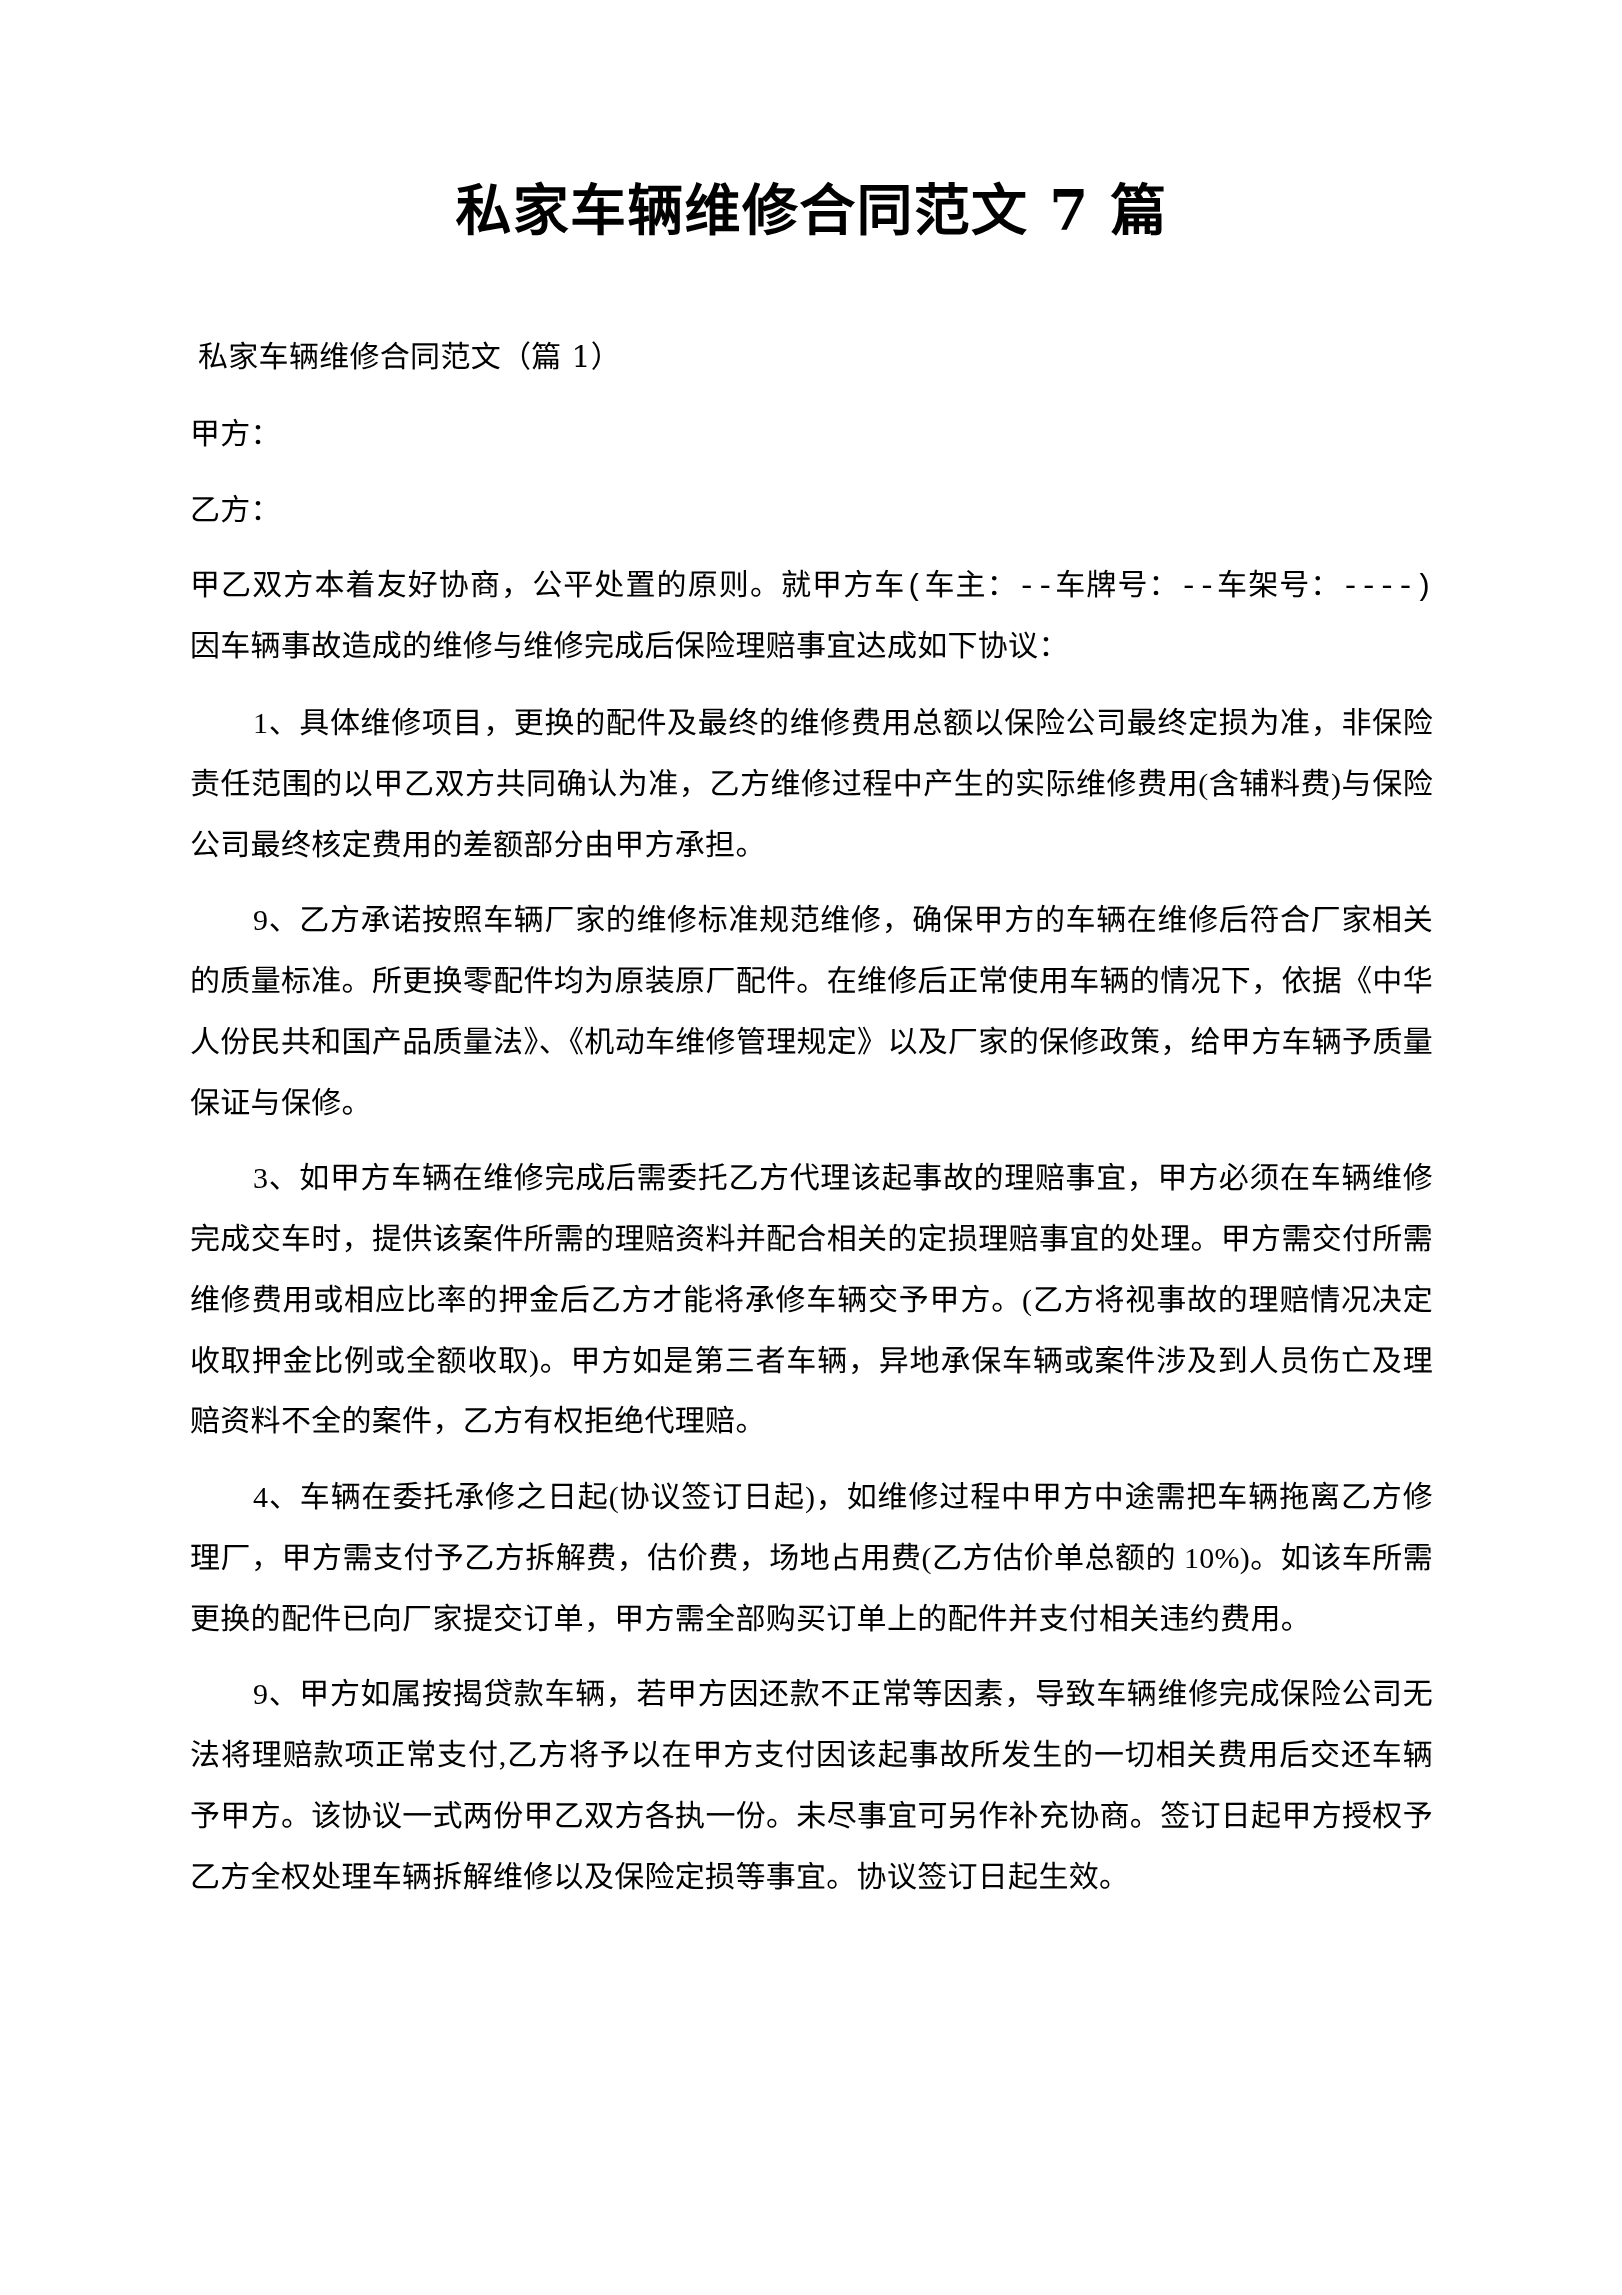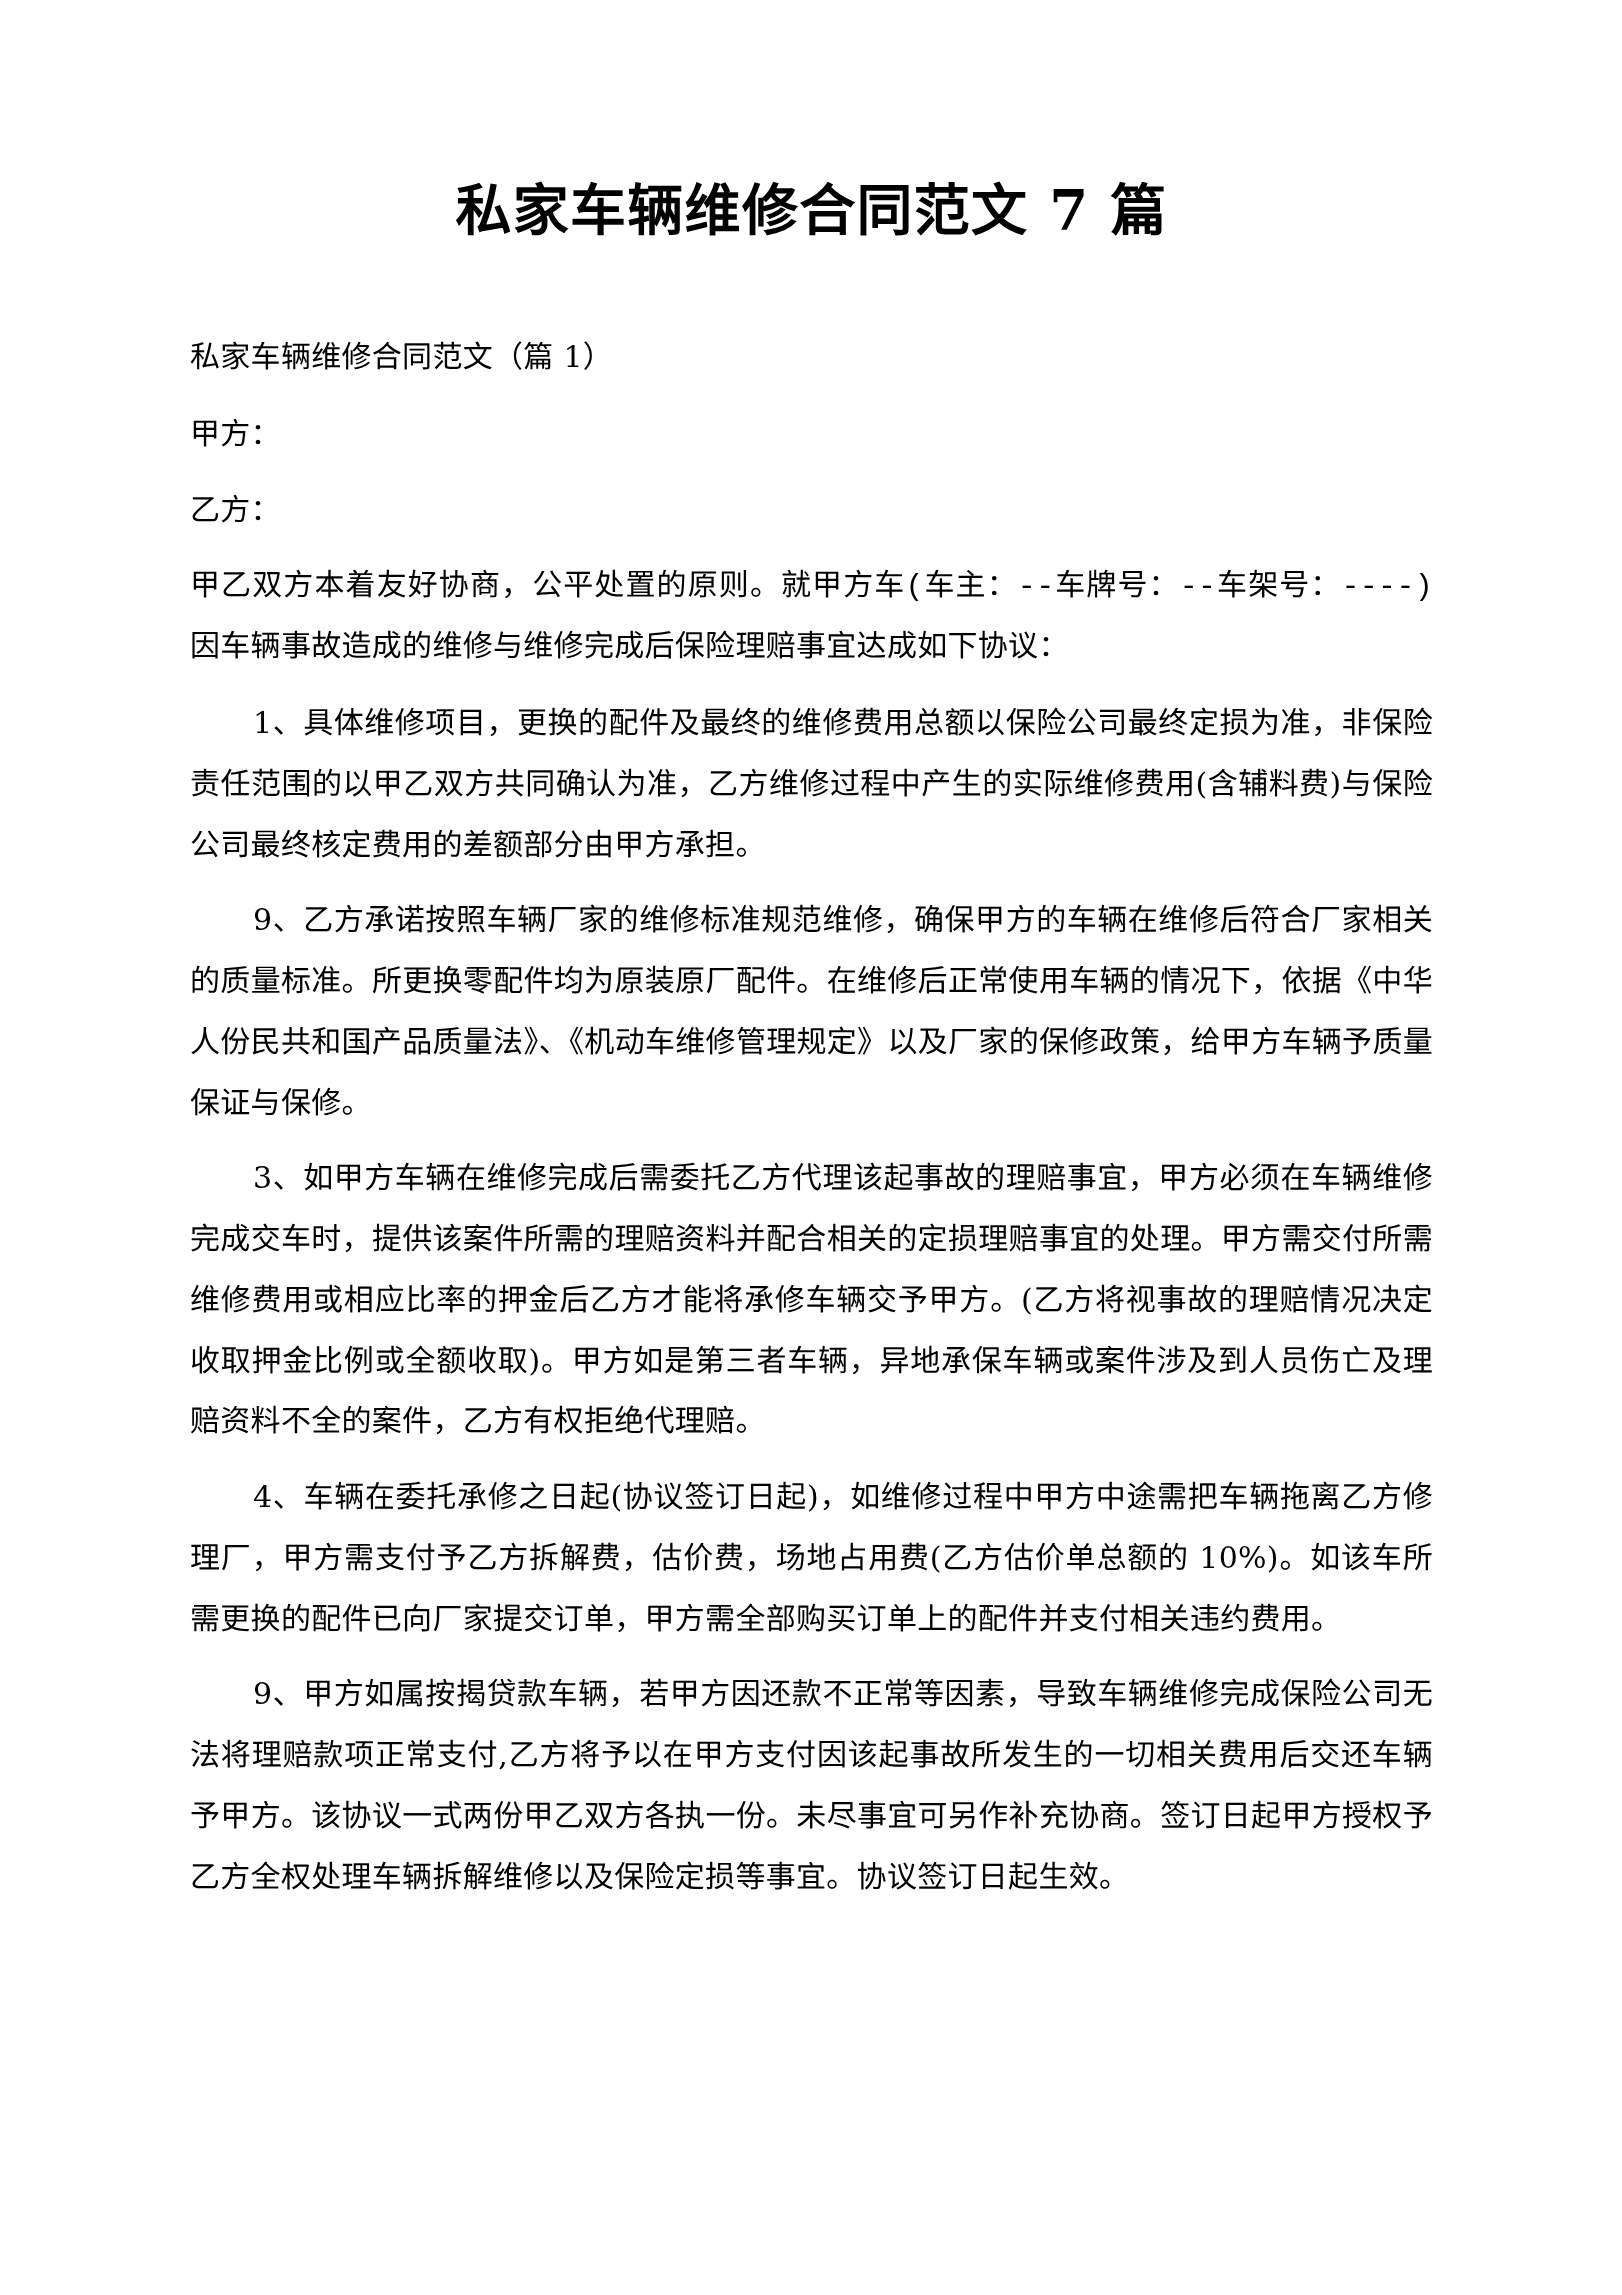--- a/index.html
+++ b/index.html
@@ -50,33 +50,35 @@
     text-align: justify;
     text-justify: inter-ideograph;
     margin: 0;
     letter-spacing: 0.3px;
     font-family: "DejaVu Serif", "Liberation Serif", serif;
     word-break: break-all;
   }
   .para.subtitle {
     margin-top: 82px;
     text-indent: 0;
+    margin-left: 8px;
   }
   .para.label {
     margin-top: 15.7px;
     text-indent: 0;
   }
   .para.lead {
     margin-top: 15.7px;
     text-indent: 0;
     font-family: Liberation Mono, monospace;
   }
   .para.clause {
     margin-top: 14.4px;
     text-indent: 63px;
+    font-family: Liberation Serif, serif;
   }
 </style>
 </head>
 <body>
 
 <div class="page">
   <div class="doc-body">
 
     <h1 class="doc-title">私家车辆维修合同范文 7 篇</h1>
 

